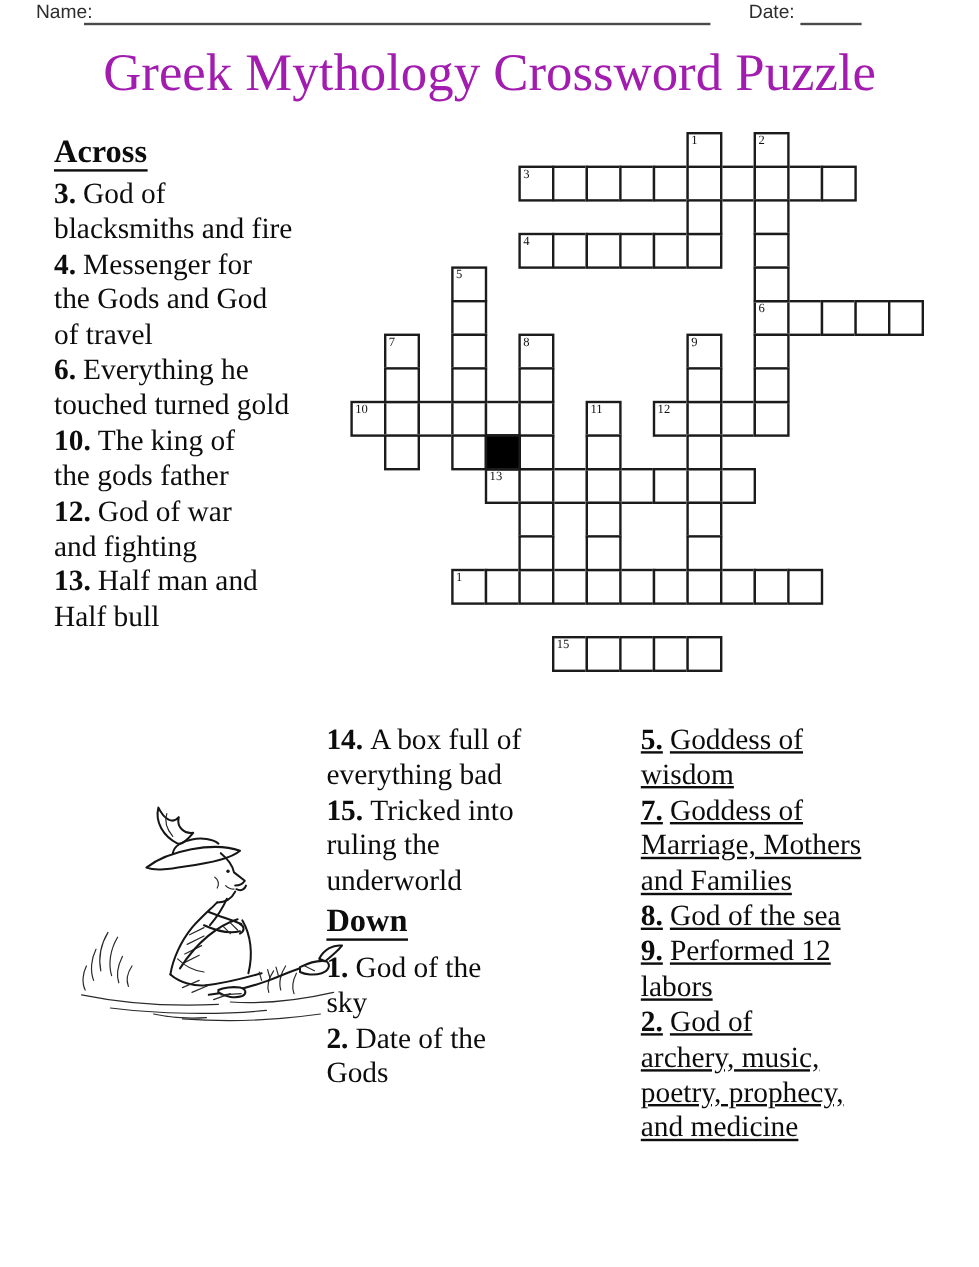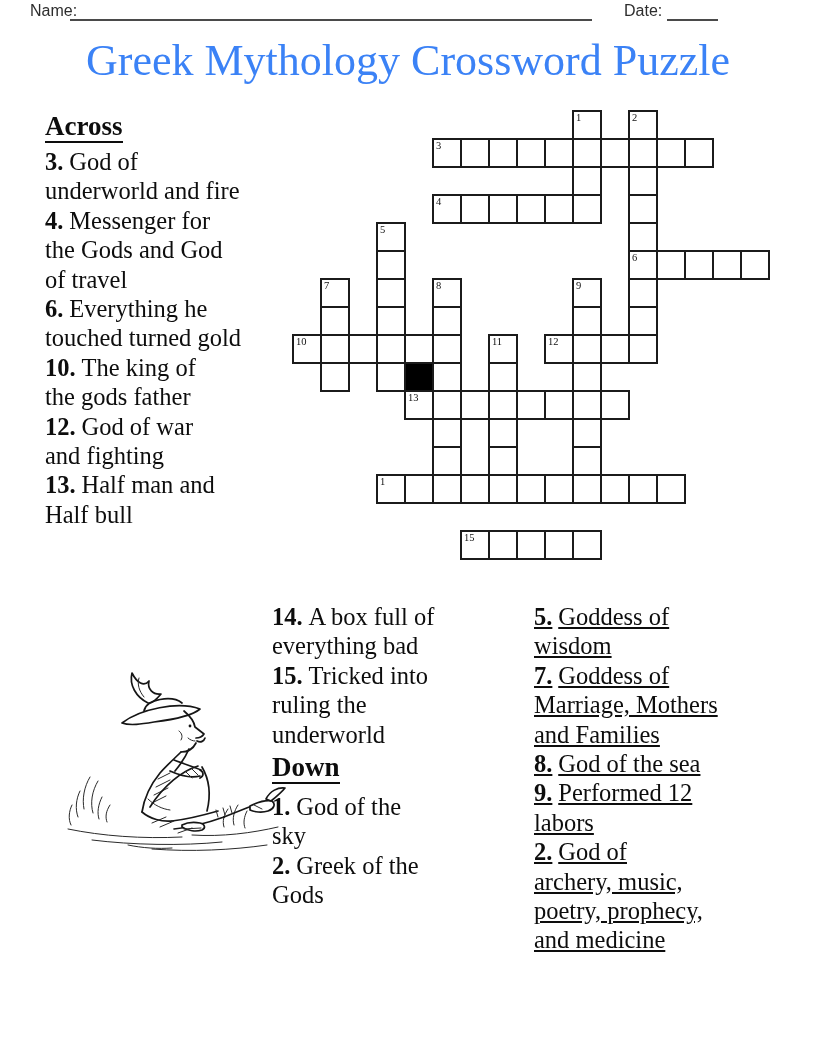--- a/index.html
+++ b/index.html
@@ -10,21 +10,21 @@
   }
   
   .hdr-label{
     position:absolute;top:2px;
     font-family:"Liberation Sans", sans-serif;font-size:16px;color:#2d2d2d;
   }
   .fill-line{position:absolute;top:0;height:19px;border-bottom:2px solid #4a4a4a;}
   
   .title{
     position:absolute;top:36px;left:0;width:816px;text-align:center;
-    font-size:44px;line-height:50px;color:#3b82f6;white-space:nowrap;
+    font-size:44px;line-height:50px;color:#a21caf;white-space:nowrap;
   }
   
   .clue-col{position:absolute;font-size:24.5px;line-height:29.4px;color:#0d0d0d;}
   .clue-heading{font-size:27px;line-height:35px;font-weight:bold;margin-bottom:3px;}
   .clue-heading span{border-bottom:2.5px solid #0d0d0d;}
   .heading-down{margin-top:1px;margin-bottom:7px;}
   .cnum{font-weight:bold;margin-right:0.24em;}
   .ctext{white-space:pre-line;}
   
   .grid{position:absolute;width:478px;height:450px;}
@@ -52,21 +52,21 @@
   <span class="hdr-label" style="left:30px;">Name:</span>
   <div class="fill-line" style="left:70px;width:522px;"></div>
   <span class="hdr-label" style="left:624px;">Date:</span>
   <div class="fill-line" style="left:667px;width:51px;"></div>
 
   <div class="title">Greek Mythology Crossword Puzzle</div>
 
   <div class="clue-col" style="left:45px;top:109px;width:242px;">
     <div class="clue-heading"><span>Across</span></div>
     <div class="clue"><span class="cnum">3.</span><span class="ctext">God of
-underworld and fire</span></div>
+blacksmiths and fire</span></div>
     <div class="clue"><span class="cnum">4.</span><span class="ctext">Messenger for
 the Gods and God
 of travel</span></div>
     <div class="clue"><span class="cnum">6.</span><span class="ctext">Everything he
 touched turned gold</span></div>
     <div class="clue"><span class="cnum">10.</span><span class="ctext">The king of
 the gods father</span></div>
     <div class="clue"><span class="cnum">12.</span><span class="ctext">God of war
 and fighting</span></div>
     <div class="clue"><span class="cnum">13.</span><span class="ctext">Half man and
@@ -266,21 +266,21 @@
 
   <div class="clue-col" style="left:272px;top:602px;width:246px;">
     <div class="clue"><span class="cnum">14.</span><span class="ctext">A box full of
 everything bad</span></div>
     <div class="clue"><span class="cnum">15.</span><span class="ctext">Tricked into
 ruling the
 underworld</span></div>
     <div class="clue-heading heading-down"><span>Down</span></div>
     <div class="clue"><span class="cnum">1.</span><span class="ctext">God of the
 sky</span></div>
-    <div class="clue"><span class="cnum">2.</span><span class="ctext">Greek of the
+    <div class="clue"><span class="cnum">2.</span><span class="ctext">Date of the
 Gods</span></div>
   </div>
 
   <div class="clue-col" style="left:534px;top:602px;width:252px;text-decoration:underline;">
     <div class="clue"><span class="cnum">5.</span><span class="ctext">Goddess of
 wisdom</span></div>
     <div class="clue"><span class="cnum">7.</span><span class="ctext">Goddess of
 Marriage, Mothers
 and Families</span></div>
     <div class="clue"><span class="cnum">8.</span><span class="ctext">God of the sea</span></div>

